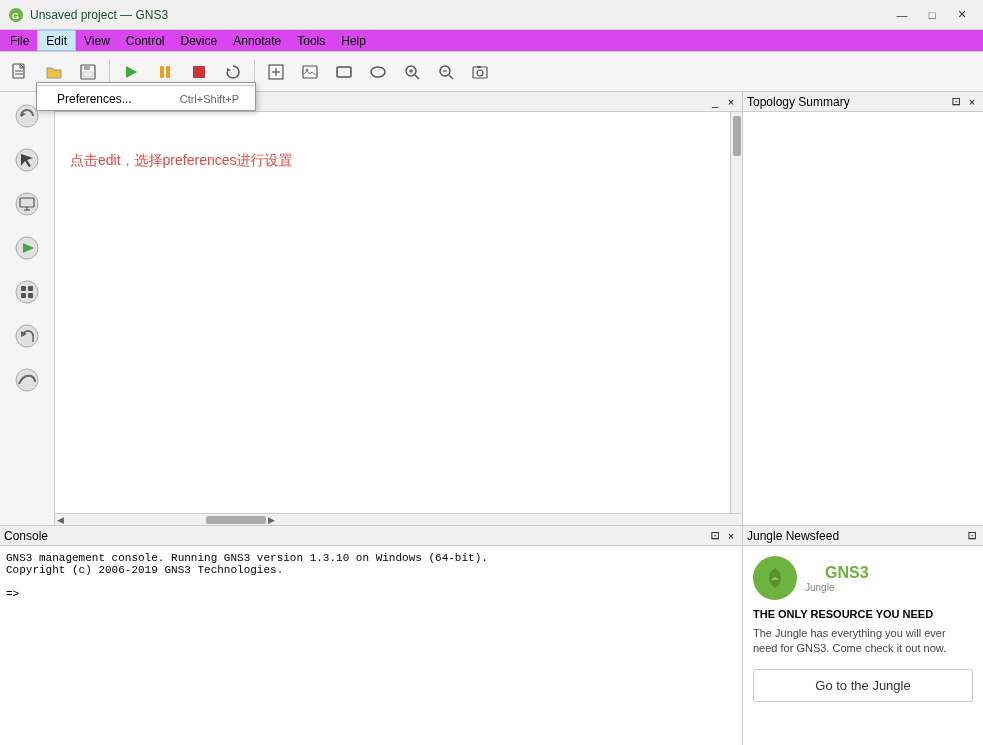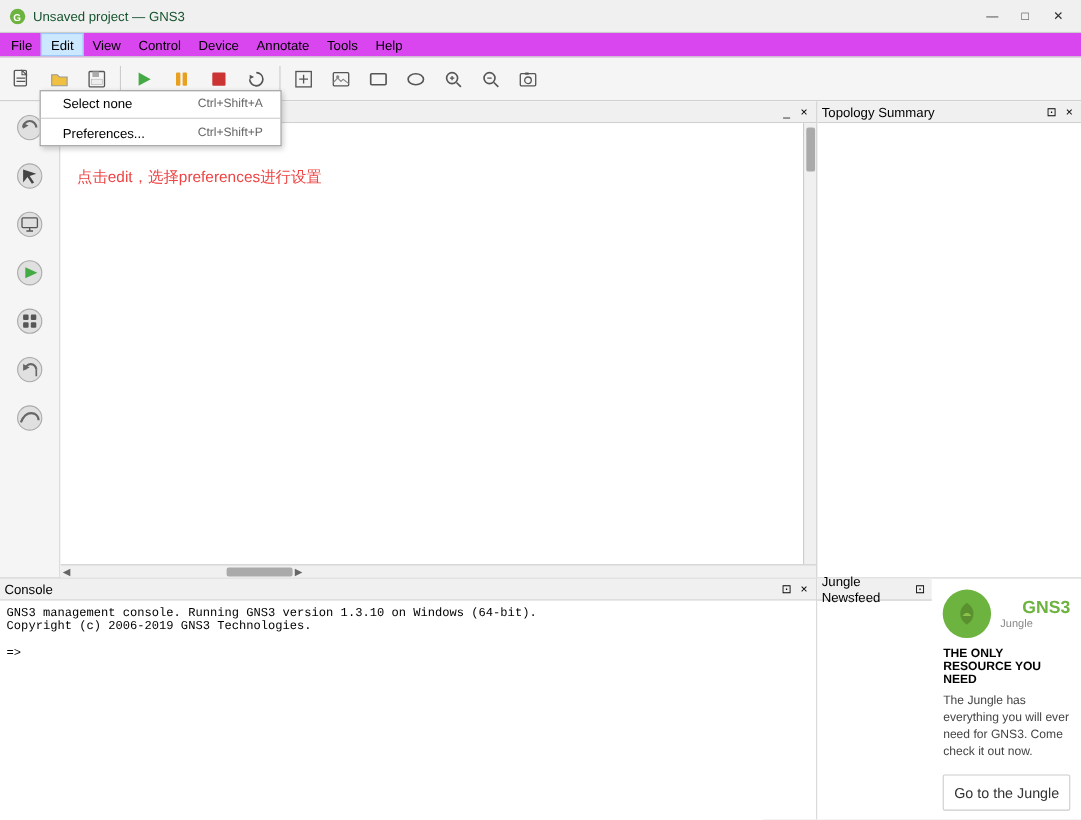--- a/index.html
+++ b/index.html
@@ -302,21 +302,21 @@
       font-family: 'Courier New', monospace;
       font-size: 11px;
       color: #000;
       overflow: auto;
     }
 
     
     .jungle-panel {
       width: 240px;
       display: flex;
-      flex-direction: row;
+      flex-direction: column;
       background: white;
     }
     .jungle-header {
       height: 20px;
       background: #f0f0f0;
       border-bottom: 1px solid #ccc;
       display: flex;
       align-items: center;
       justify-content: space-between;
       padding: 0 4px;
@@ -416,24 +416,20 @@
     <span>Edit</span>
   </div>
   <div class="menu-item">View</div>
   <div class="menu-item">Control</div>
   <div class="menu-item">Device</div>
   <div class="menu-item">Annotate</div>
   <div class="menu-item">Tools</div>
   <div class="menu-item">Help</div>
 
   <div class="dropdown-menu">
-    <div class="dropdown-item">
-      <span>Select none</span>
-      <span class="shortcut">Ctrl+Shift+A</span>
-    </div>
     <div class="dropdown-separator"></div>
     <div class="dropdown-item" style="font-weight:normal;">
       <span>Preferences...</span>
       <span class="shortcut">Ctrl+Shift+P</span>
     </div>
   </div>
 </div>
 
 <div class="toolbar">
   <button class="toolbar-btn">

